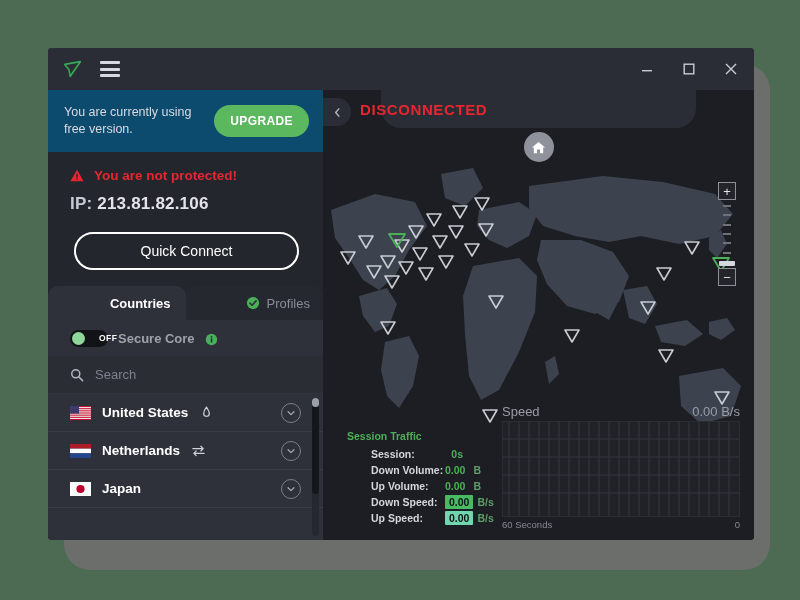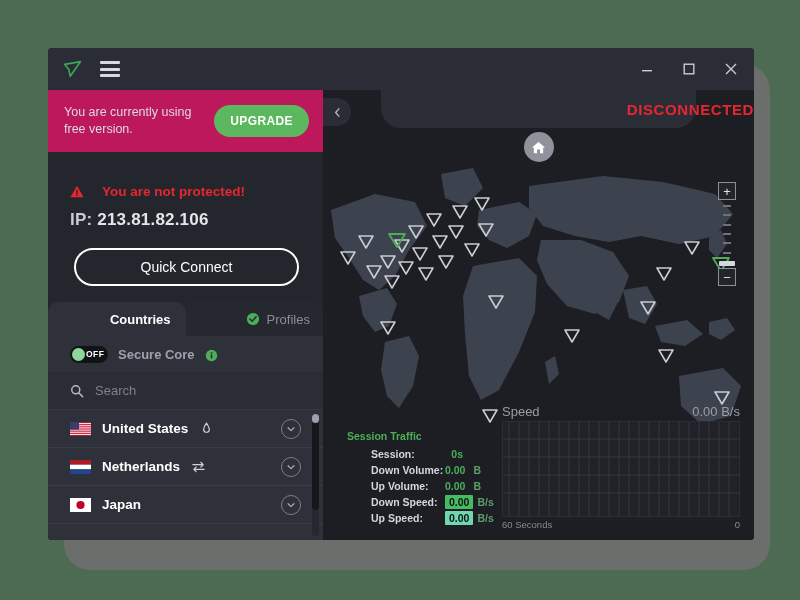--- a/index.html
+++ b/index.html
@@ -62,41 +62,41 @@
   .body { flex: 1; display: flex; min-height: 0; }
 
   
   .sidebar {
     width: 275px; flex: none;
     background: #24262d;
     display: flex; flex-direction: column;
     min-height: 0;
   }
   .upgrade-bar {
-    background: #be185d;
+    background: #0c4a6e;
     padding: 13px 14px 13px 16px;
     display: flex; align-items: center; gap: 10px;
     height: 62px;
   }
   .upgrade-text {
     color: #d9dbe2; font-size: 12.5px; line-height: 1.35;
     flex: 1;
   }
   .upgrade-btn {
     background: #5cb85f; color: #ffffff;
     font-size: 12px; font-weight: bold; letter-spacing: .4px;
     border: none; border-radius: 16px;
     padding: 9px 16px; cursor: pointer;
     white-space: nowrap;
   }
 
   .status-block { padding: 16px 16px 0 22px; }
   .not-protected {
     color: #e8262f; font-size: 13.5px; font-weight: bold;
-    display: flex; align-items: center; gap: 18px; margin-top: 16px;
+    display: flex; align-items: center; gap: 10px;
   }
   .warn-tri { width: 14px; height: 13px; flex: none; }
   .ip-line {
     margin-top: 11px; font-size: 17px; font-weight: bold;
     color: #e3e5ea; letter-spacing: .2px;
   }
   .ip-label { color: #c7cad2; font-weight: bold; }
 
   .quick-connect-wrap { padding: 18px 24px 16px 26px; }
   .quick-connect {
@@ -122,21 +122,21 @@
 
   .securecore-row {
     background: #2f313a;
     height: 36px;
     display: flex; align-items: center;
     padding: 0 16px 0 22px; gap: 10px;
   }
   .toggle {
     width: 38px; height: 17px;
     background: #121317; border-radius: 9px;
-    display: flex; align-items: center; gap: 1px;
+    display: flex; align-items: center; gap: 14px;
     padding: 0 4px 0 2px;
     cursor: pointer; flex: none;
   }
   .toggle-knob { width: 13px; height: 13px; border-radius: 50%; background: #8fd69a; flex: none; }
   .toggle-label { font-size: 8.5px; font-weight: bold; color: #ffffff; letter-spacing: .5px; }
   .securecore-label { color: #9ea1ac; font-size: 13px; font-weight: bold; }
   .info-icon { width: 13px; height: 13px; flex: none; }
 
   .search-row {
     height: 38px; background: #2b2d35;
@@ -186,22 +186,22 @@
     width: 7px; height: 9px; background: #9ba0ad; border-radius: 4px;
   }
 
   
   .mappanel { flex: 1; position: relative; background: #1c1e23; min-width: 0; overflow: hidden; }
   .map-svg { position: absolute; inset: 0; width: 100%; height: 100%; }
 
   .status-header {
     position: absolute; left: 0; right: 0; top: 0;
     height: 38px;
-    display: flex; align-items: center; justify-content: space-between;
-    gap: 16px;
+    display: flex; align-items: center; justify-content: flex-start;
+    gap: 24px;
   }
   .status-header-bg {
     position: absolute; left: 58px; right: 58px; top: 0; height: 38px;
     background: #2b2d36;
     border-bottom-left-radius: 20px; border-bottom-right-radius: 20px;
   }
   .status-text {
     position: relative;
     color: #e8262f; font-size: 15px; font-weight: bold; letter-spacing: .6px;
   }

